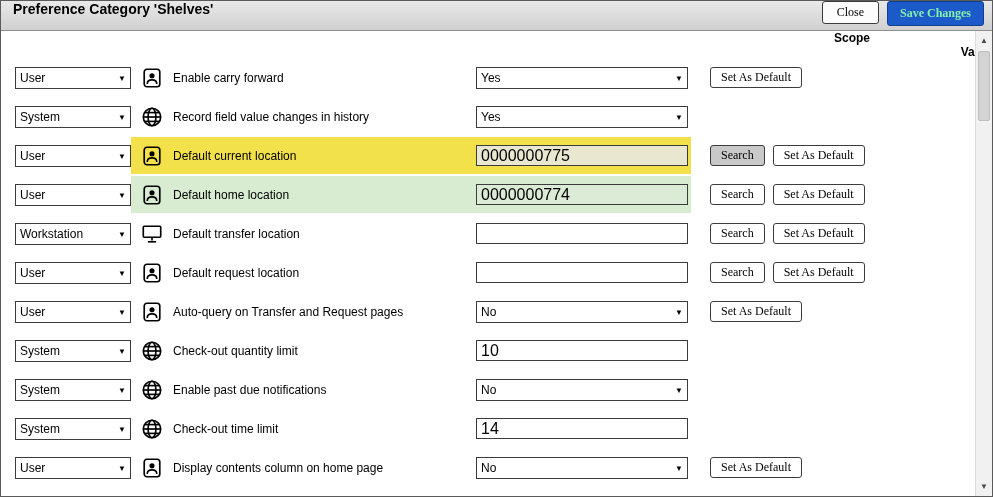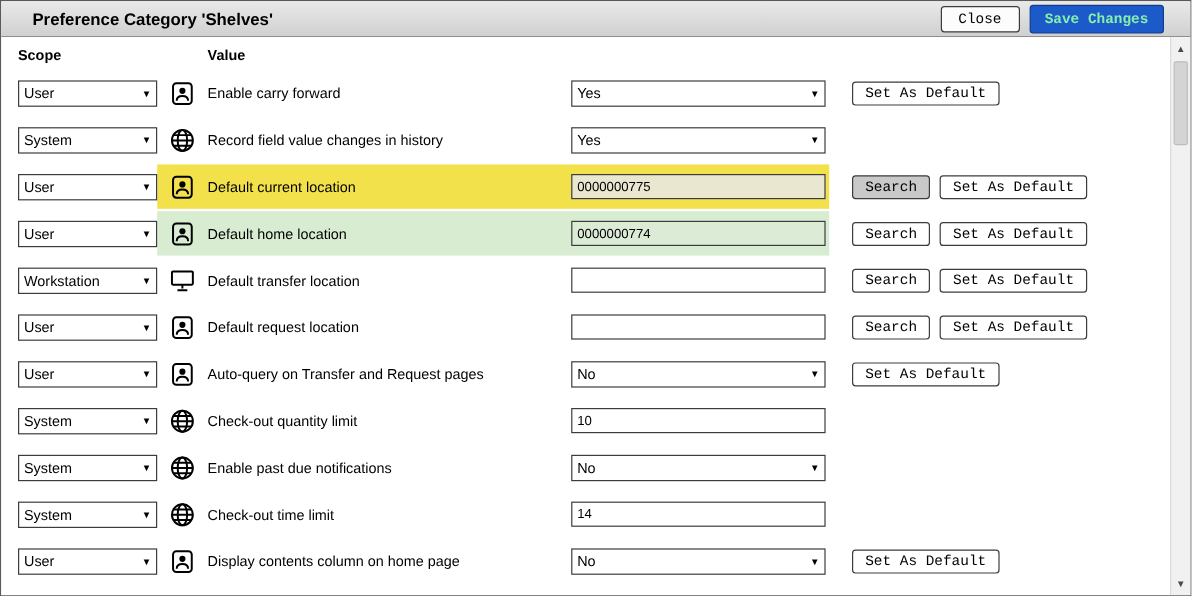--- a/index.html
+++ b/index.html
@@ -13,42 +13,43 @@
     width: 993px; height: 497px;
     border: 1px solid #5a5a5a;
     background: #fff;
     position: relative;
     overflow: hidden;
   }
   .dlg-header {
     height: 30px;
     background: linear-gradient(#e9e9e9, #d0d0d0);
     border-bottom: 1px solid #8f8f8f;
-    display: flex; align-items: center;
-    padding: 0 22px;
+    display: flex; align-items: flex-start;
+    padding: 0 8px;
   }
   .dlg-title { font-weight: bold; font-size: 14px; padding-left: 4px; }
   .spacer { flex: 1; }
   .btn {
-    font-family: Liberation Mono, monospace; font-size: 12px;
+    font-family: Liberation Serif, serif; font-size: 12px;
     border: 1px solid #3c3c3c; background: #fff;
     border-radius: 3px; padding: 2px 10px; cursor: pointer;
     white-space: nowrap; color: #000;
   }
   .close-btn { padding: 3px 14px; margin-right: 8px; background: #fcfcfc; }
   .save-btn {
     background: var(--save-bg, #1b5ac8);
     border-color: var(--save-border, #123f8c);
     color: #86efac; font-weight: bold; padding: 4px 12px;
   }
   .content { position: absolute; top: 30px; left: 0; right: 0; bottom: 0; background: #fff; }
   .colhead {
     display: flex; align-items: flex-end;
     height: 27px; padding: 0 0 5px 14px;
     font-weight: bold;
+    flex-direction: column;
   }
   .colhead .c1 { width: 158px; }
   .colhead .c2 { width: 303px; }
   .pref-row {
     position: relative;
     display: flex; align-items: center;
     height: 39px; padding-left: 14px;
   }
   .pref-row > * { position: relative; z-index: 1; }
   .pref-row::before {
@@ -73,21 +74,21 @@
     transform: translateY(-50%);
     font-size: 8px; color: #000; pointer-events: none;
   }
   .icon-slot { margin-left: 8px; width: 26px; display: flex; justify-content: center; align-items: center; }
   .icon-slot svg { width: 22px; height: 22px; display: block; }
   .desc { margin-left: 8px; width: 303px; padding-right: 6px; }
   .value-slot { width: 212px; display: flex; align-items: center; }
   .val-input {
     width: 212px; height: 21px;
     border: 1px solid #3c3c3c; border-radius: 0;
-    font-family: inherit; font-size: 11px;
+    font-family: inherit; font-size: 16px;
     padding: 0 4px; background: #fff; color: #000;
   }
   .hl-yellow .val-input { background: #e9e7d0; }
   .hl-green  .val-input { background: #dcebd6; }
   .btns { margin-left: 22px; display: flex; gap: 8px; align-items: center; }
   .search-btn.active { background: #c9c9c9; }
   .scrollbar {
     position: absolute; top: 0; right: 0; bottom: 0; width: 17px;
     background: #f1f1f1; border-left: 1px solid #dcdcdc;
   }

